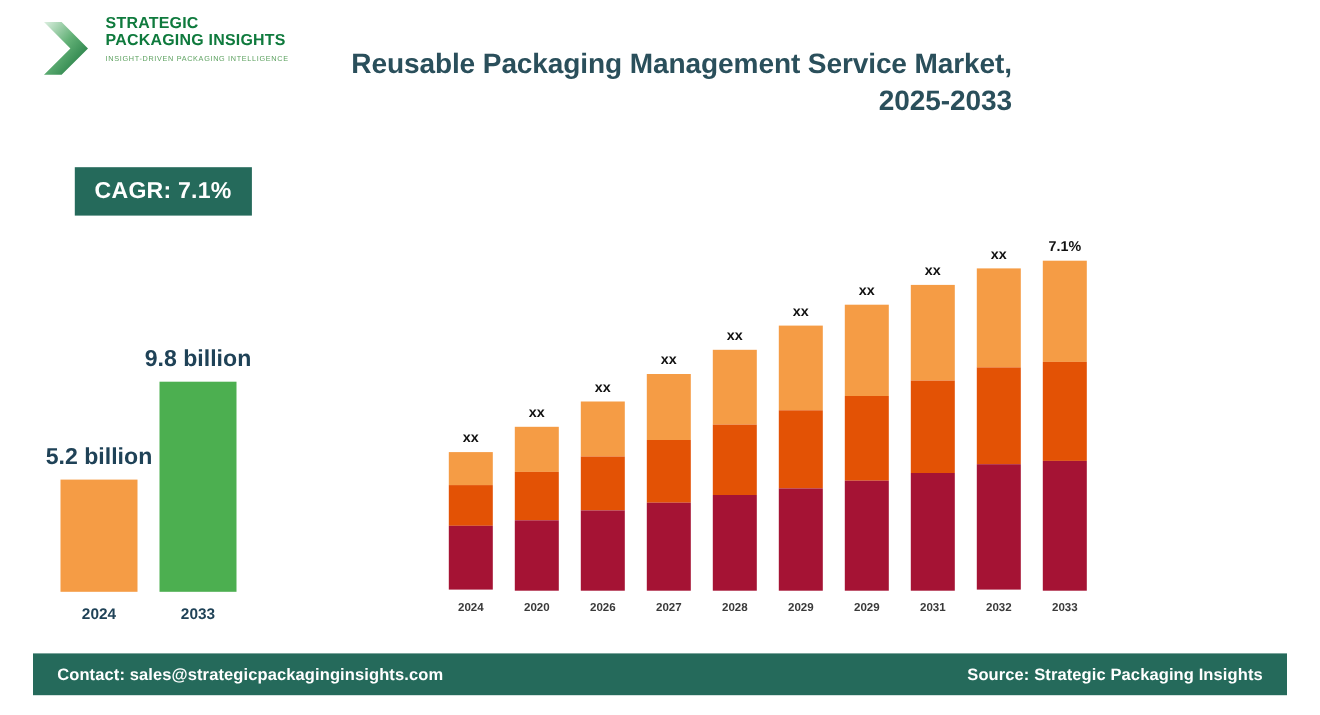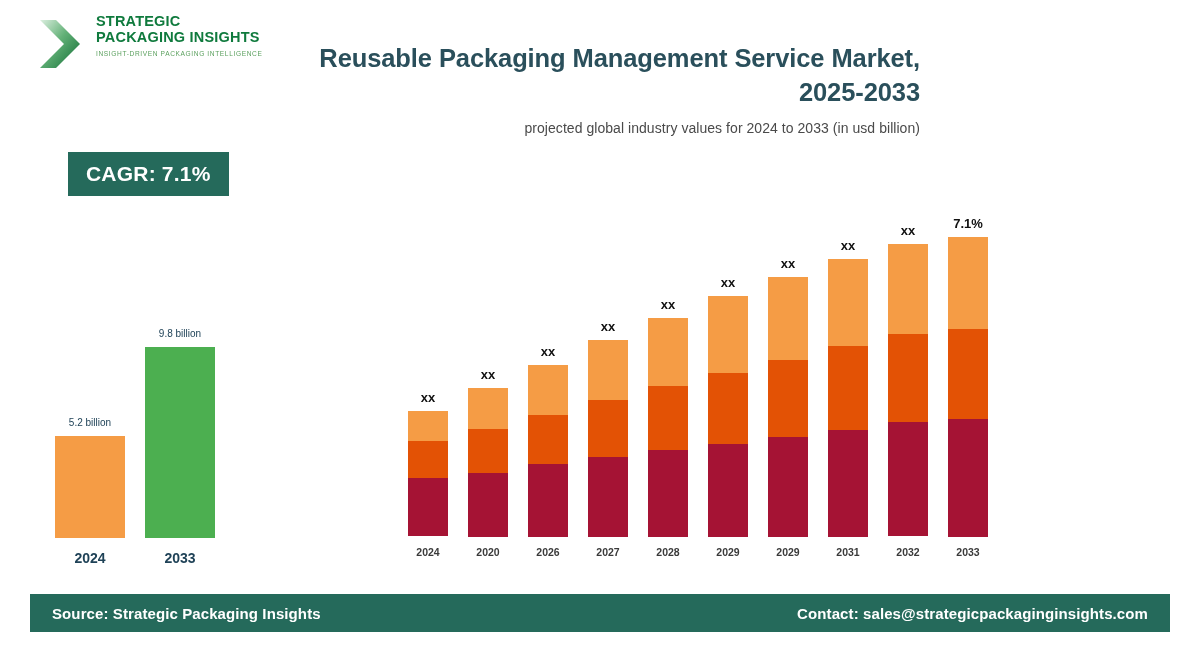--- a/index.html
+++ b/index.html
@@ -110,22 +110,22 @@
     position: absolute;
     bottom: 32px;
     left: 0;
     width: 70px;
   }
   .cmp-value {
     position: absolute;
     left: 50%;
     transform: translateX(-50%);
     white-space: nowrap;
-    font-size: 10px;
-    font-weight: normal;
+    font-size: 21px;
+    font-weight: bold;
     color: #1F4257;
   }
   .cmp-year {
     position: absolute;
     bottom: 4px;
     left: 50%;
     transform: translateX(-50%);
     font-size: 14px;
     font-weight: bold;
     color: #1F4257;
@@ -220,21 +220,20 @@
     </div>
     <div id="logo-text-wrap">
       <div class="logo-line">STRATEGIC</div>
       <div class="logo-line">PACKAGING INSIGHTS</div>
       <div id="logo-tagline">INSIGHT-DRIVEN PACKAGING INTELLIGENCE</div>
     </div>
   </div>
 
   <div id="title-block">
     <div id="chart-title">Reusable Packaging Management Service Market, 2025-2033</div>
-    <div id="chart-subtitle">projected global industry values for 2024 to 2033 (in usd billion)</div>
   </div>
 
   <div id="cagr-badge">CAGR: 7.1%</div>
 
   <div id="compare-panel">
     <div class="cmp-col" id="cmp-col-0" style="left:0px;">
       <div class="cmp-value" id="cmp-val-0" style="bottom: 142px; margin-top: 12px;">5.2 billion</div>
       <div class="cmp-bar" id="cmp-bar-0" style="height: 102px; background: rgb(245, 156, 69);"></div>
       <div class="cmp-year">2024</div>
     </div>
@@ -332,17 +331,17 @@
         <div class="stack-bar" style="height: 300px;">
           <div class="seg seg-top" style="height: 92px; background: rgb(245, 156, 69);"></div>
           <div class="seg seg-mid" style="height: 90px; background: rgb(227, 82, 5);"></div>
           <div class="seg seg-bottom" style="height: 118px; background: rgb(165, 19, 52);"></div>
         </div>
         <div class="stack-year">2033</div>
       </div>
     </div>
 
   <div id="footer-bar">
+    <div class="footer-text">Contact: sales@strategicpackaginginsights.com</div>
     <div class="footer-text">Source: Strategic Packaging Insights</div>
-    <div class="footer-text">Contact: sales@strategicpackaginginsights.com</div>
   </div>
 
 </div>
 
 </body></html>

